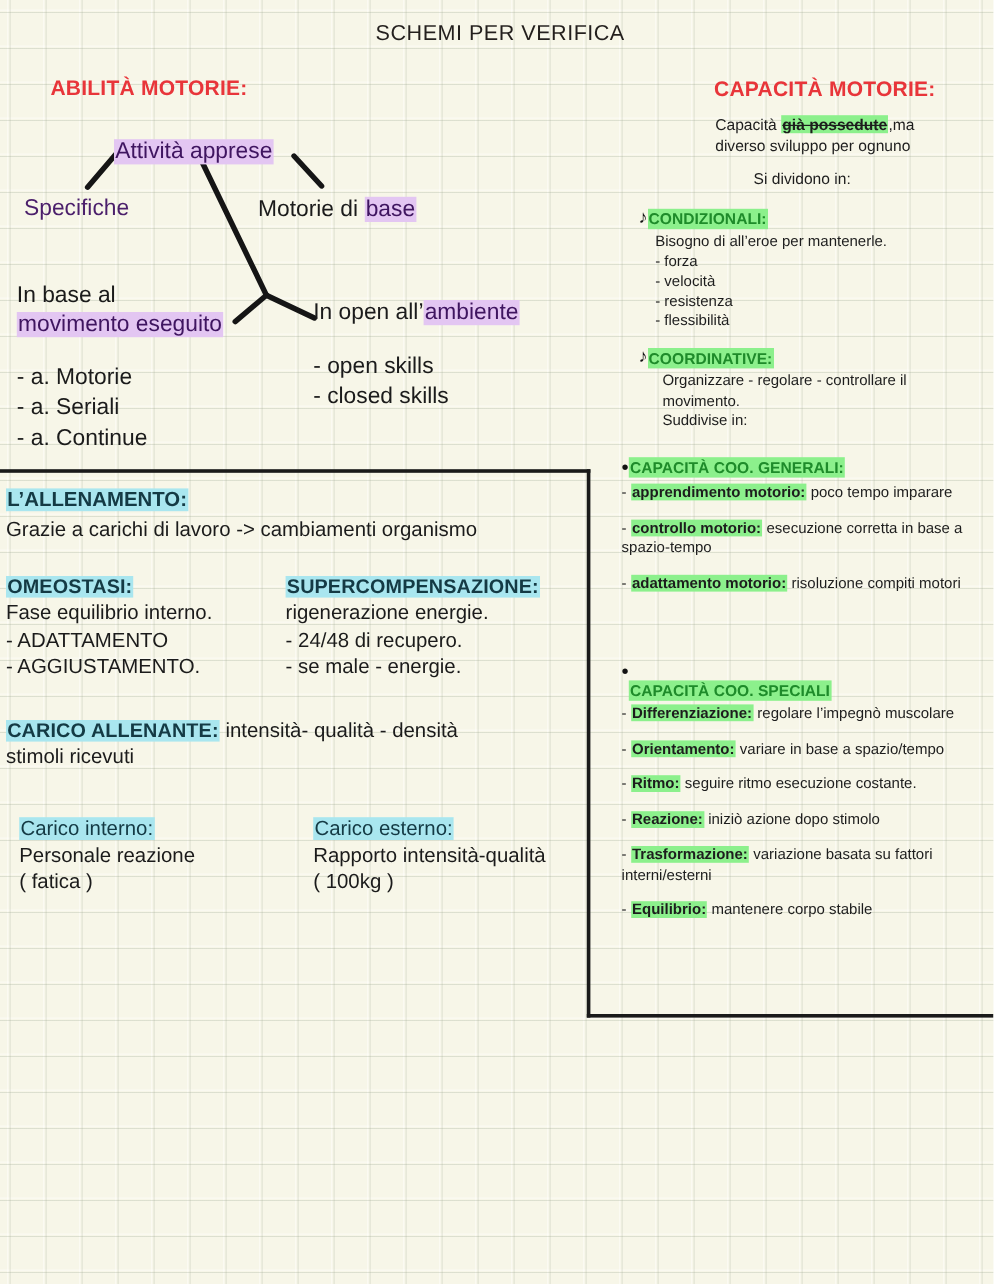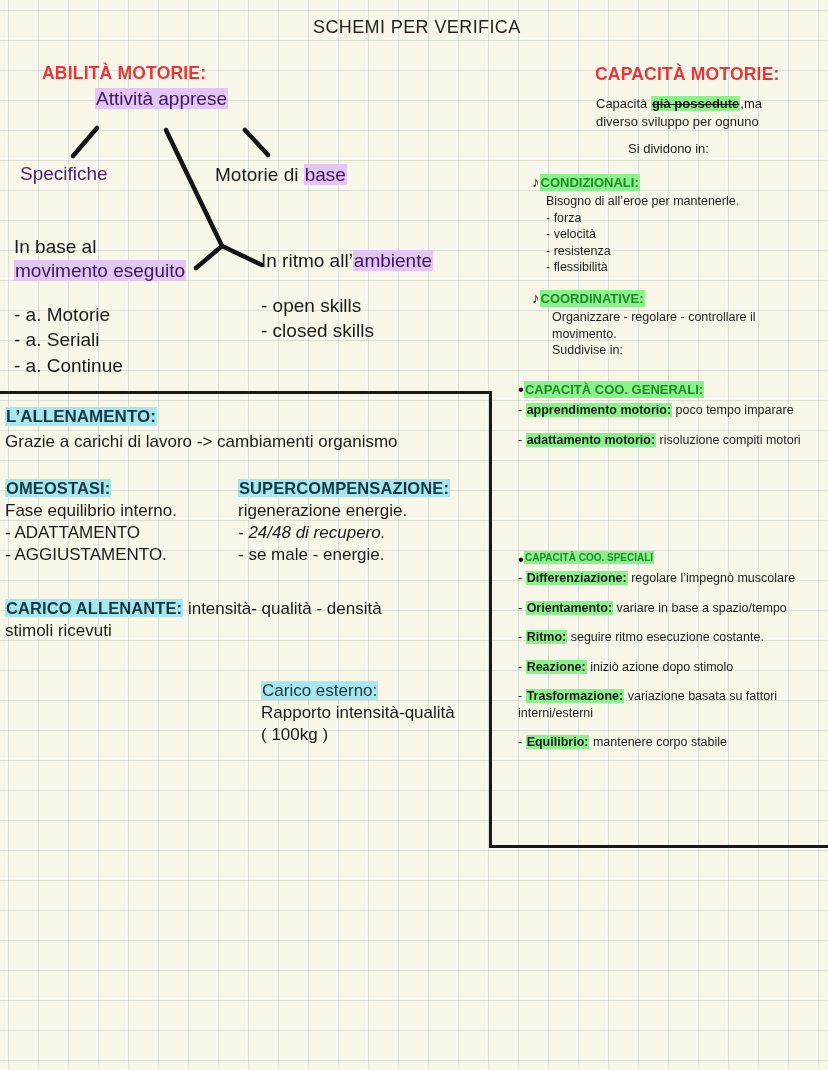--- a/index.html
+++ b/index.html
@@ -125,21 +125,21 @@
   <svg class="lines" width="828" height="1070" aria-hidden="true">
     <g stroke="#151515" stroke-width="4.5" stroke-linecap="round" fill="none">
       <line x1="97" y1="128" x2="73" y2="156"></line>
       <line x1="166" y1="130" x2="222" y2="246"></line>
       <line x1="222" y1="246" x2="196" y2="268"></line>
       <line x1="222" y1="246" x2="262" y2="265"></line>
       <line x1="245" y1="130" x2="268" y2="155"></line>
     </g>
   </svg>
 
-  <div class="abs" style="left:95px; top:88px;">
+  <div class="abs" style="left:95px; top:116px;">
     <span class="big-purple hl-purple">Attività apprese</span>
   </div>
 
   <div class="abs big-purple" style="left:20px; top:163px;">Specifiche</div>
 
   <div class="abs big" style="left:215px; top:163px;">
     <span>Motorie di </span><span class="hl-purple">base</span>
   </div>
 
   <div class="abs big" style="left:14px; top:235px;">
@@ -147,21 +147,21 @@
     <div><span class="hl-purple">movimento eseguito</span></div>
   </div>
 
   <div class="abs big" style="left:14px; top:302px; line-height:1.33;">
     <div>- a. Motorie</div>
     <div>- a. Seriali</div>
     <div>- a. Continue</div>
   </div>
 
   <div class="abs big" style="left:261px; top:249px;">
-    <span>In ritmo all’</span><span class="hl-purple">ambiente</span>
+    <span>In open all’</span><span class="hl-purple">ambiente</span>
   </div>
 
   <div class="abs big" style="left:261px; top:293px; line-height:1.33;">
     <div>- open skills</div>
     <div>- closed skills</div>
   </div>
 
   <div class="abs hdr-red" style="left:595px; top:64px;">CAPACITÀ MOTORIE:</div>
 
   <div class="abs sm" style="left:596px; top:95px; font-size:13px; line-height:1.35;">
@@ -195,28 +195,31 @@
 
   <div class="abs" style="left:518px; top:381px; width:300px;">
     <div style="display:flex; align-items:flex-start;">
       <span class="bullet-dot">•</span>
       <span class="sm hl-green-t" style="font-size:13px;">CAPACITÀ COO. GENERALI:</span>
     </div>
     <div class="sm" style="margin-top:4px;">
       <span>- </span><span class="hl-green sm-b">apprendimento motorio:</span><span> poco tempo imparare</span>
     </div>
     <div class="sm" style="margin-top:13px;">
+      <span>- </span><span class="hl-green sm-b">controllo motorio:</span><span> esecuzione corretta in base a spazio-tempo</span>
+    </div>
+    <div class="sm" style="margin-top:13px;">
       <span>- </span><span class="hl-green sm-b">adattamento motorio:</span><span> risoluzione compiti motori</span>
     </div>
   </div>
 
   <div class="abs" style="left:518px; top:551px; width:300px;">
     <div style="display:flex; align-items:flex-start;">
       <span class="bullet-dot">•</span>
-      <span class="sm hl-green-t" style="font-size:10px;">CAPACITÀ COO. SPECIALI</span>
+      <span class="sm hl-green-t" style="font-size:13px;margin-top:16px;">CAPACITÀ COO. SPECIALI</span>
     </div>
     <div class="sm" style="margin-top:2px;">
       <span>- </span><span class="hl-green sm-b">Differenziazione:</span><span> regolare l’impegnò muscolare</span>
     </div>
     <div class="sm" style="margin-top:13px;">
       <span>- </span><span class="hl-green sm-b">Orientamento:</span><span> variare in base a spazio/tempo</span>
     </div>
     <div class="sm" style="margin-top:13px;">
       <span>- </span><span class="hl-green sm-b">Ritmo:</span><span> seguire ritmo esecuzione costante.</span>
     </div>
@@ -245,29 +248,34 @@
   </div>
 
   <div class="abs" style="left:5px; top:406px;">
     <div class="med"><span class="hl-cyan" style="font-weight:600;">L’ALLENAMENTO:</span></div>
     <div class="med" style="color:#1b1b1b; margin-top:3px;">Grazie a carichi di lavoro -&gt; cambiamenti organismo</div>
   </div>
 
   <div class="abs" style="left:238px; top:478px;">
     <div class="med"><span class="hl-cyan med-b">SUPERCOMPENSAZIONE:</span></div>
     <div class="med" style="color:#1b1b1b;">rigenerazione energie.</div>
-    <div class="med" style="color:#1b1b1b;font-style:italic;">- 24/48 di recupero.</div>
+    <div class="med" style="color:#1b1b1b;">- 24/48 di recupero.</div>
     <div class="med" style="color:#1b1b1b;">- se male - energie.</div>
   </div>
 
   <div class="abs" style="left:5px; top:598px;">
     <div class="med"><span class="hl-cyan med-b">CARICO ALLENANTE:</span><span style="color:#1b1b1b;">  intensità- qualità - densità</span></div>
     <div class="med" style="color:#1b1b1b;">stimoli ricevuti</div>
   </div>
 
+  <div class="abs" style="left:16px; top:680px;">
+    <div class="med"><span class="hl-cyan">Carico interno:</span></div>
+    <div class="med" style="color:#1b1b1b;">Personale reazione</div>
+    <div class="med" style="color:#1b1b1b;">( fatica )</div>
+  </div>
 
   <div class="abs" style="left:261px; top:680px;">
     <div class="med"><span class="hl-cyan">Carico esterno:</span></div>
     <div class="med" style="color:#1b1b1b;">Rapporto intensità-qualità</div>
     <div class="med" style="color:#1b1b1b;">( 100kg )</div>
   </div>
 
 </div>
 
 </body></html>

